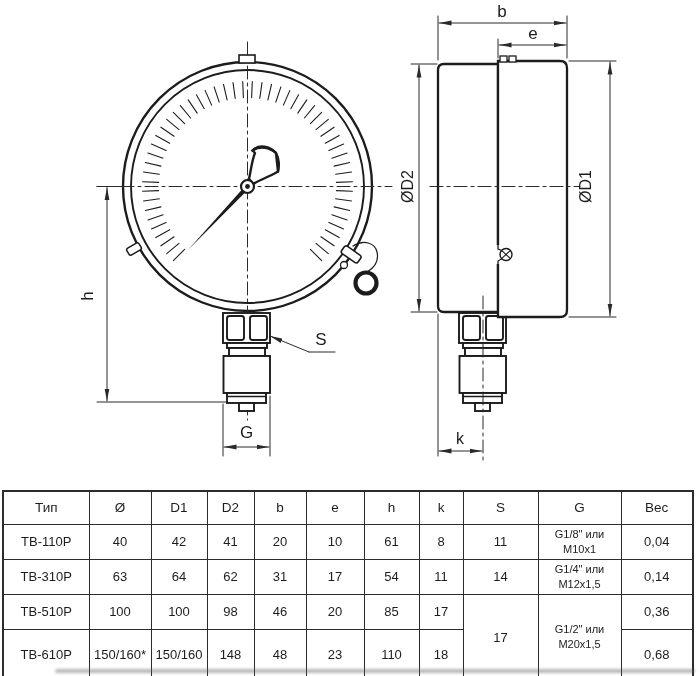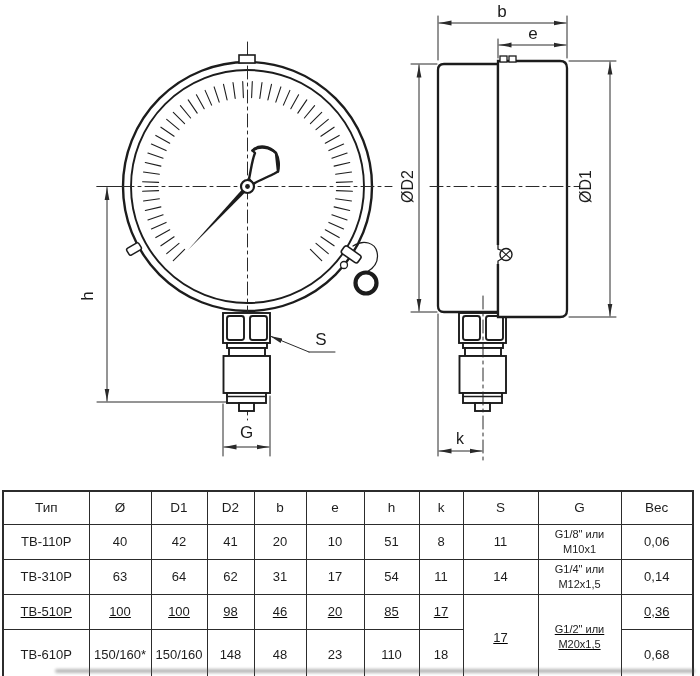--- a/index.html
+++ b/index.html
@@ -247,42 +247,42 @@
         </tr>
       </thead>
       <tbody>
         <tr style="height: 35px; padding-left: 30px;">
           <td>ТВ-110Р</td>
           <td>40</td>
           <td>42</td>
           <td>41</td>
           <td>20</td>
           <td>10</td>
-          <td>51</td>
+          <td>61</td>
           <td>8</td>
           <td>11</td>
           <td class="g-cell">G1/8" или
 M10x1</td>
-          <td>0,06</td>
+          <td>0,04</td>
         </tr>
         <tr style="height: 35px;">
           <td>ТВ-310Р</td>
           <td>63</td>
           <td>64</td>
           <td>62</td>
           <td>31</td>
           <td>17</td>
           <td>54</td>
           <td>11</td>
           <td>14</td>
           <td class="g-cell">G1/4" или
 M12x1,5</td>
           <td>0,14</td>
         </tr>
-        <tr style="height: 35px; text-decoration: underline;">
+        <tr style="height: 35px;">
           <td>ТВ-510Р</td>
           <td>100</td>
           <td>100</td>
           <td>98</td>
           <td>46</td>
           <td>20</td>
           <td>85</td>
           <td>17</td>
           <td rowspan="2">17</td>
           <td rowspan="2" class="g-cell">G1/2" или

